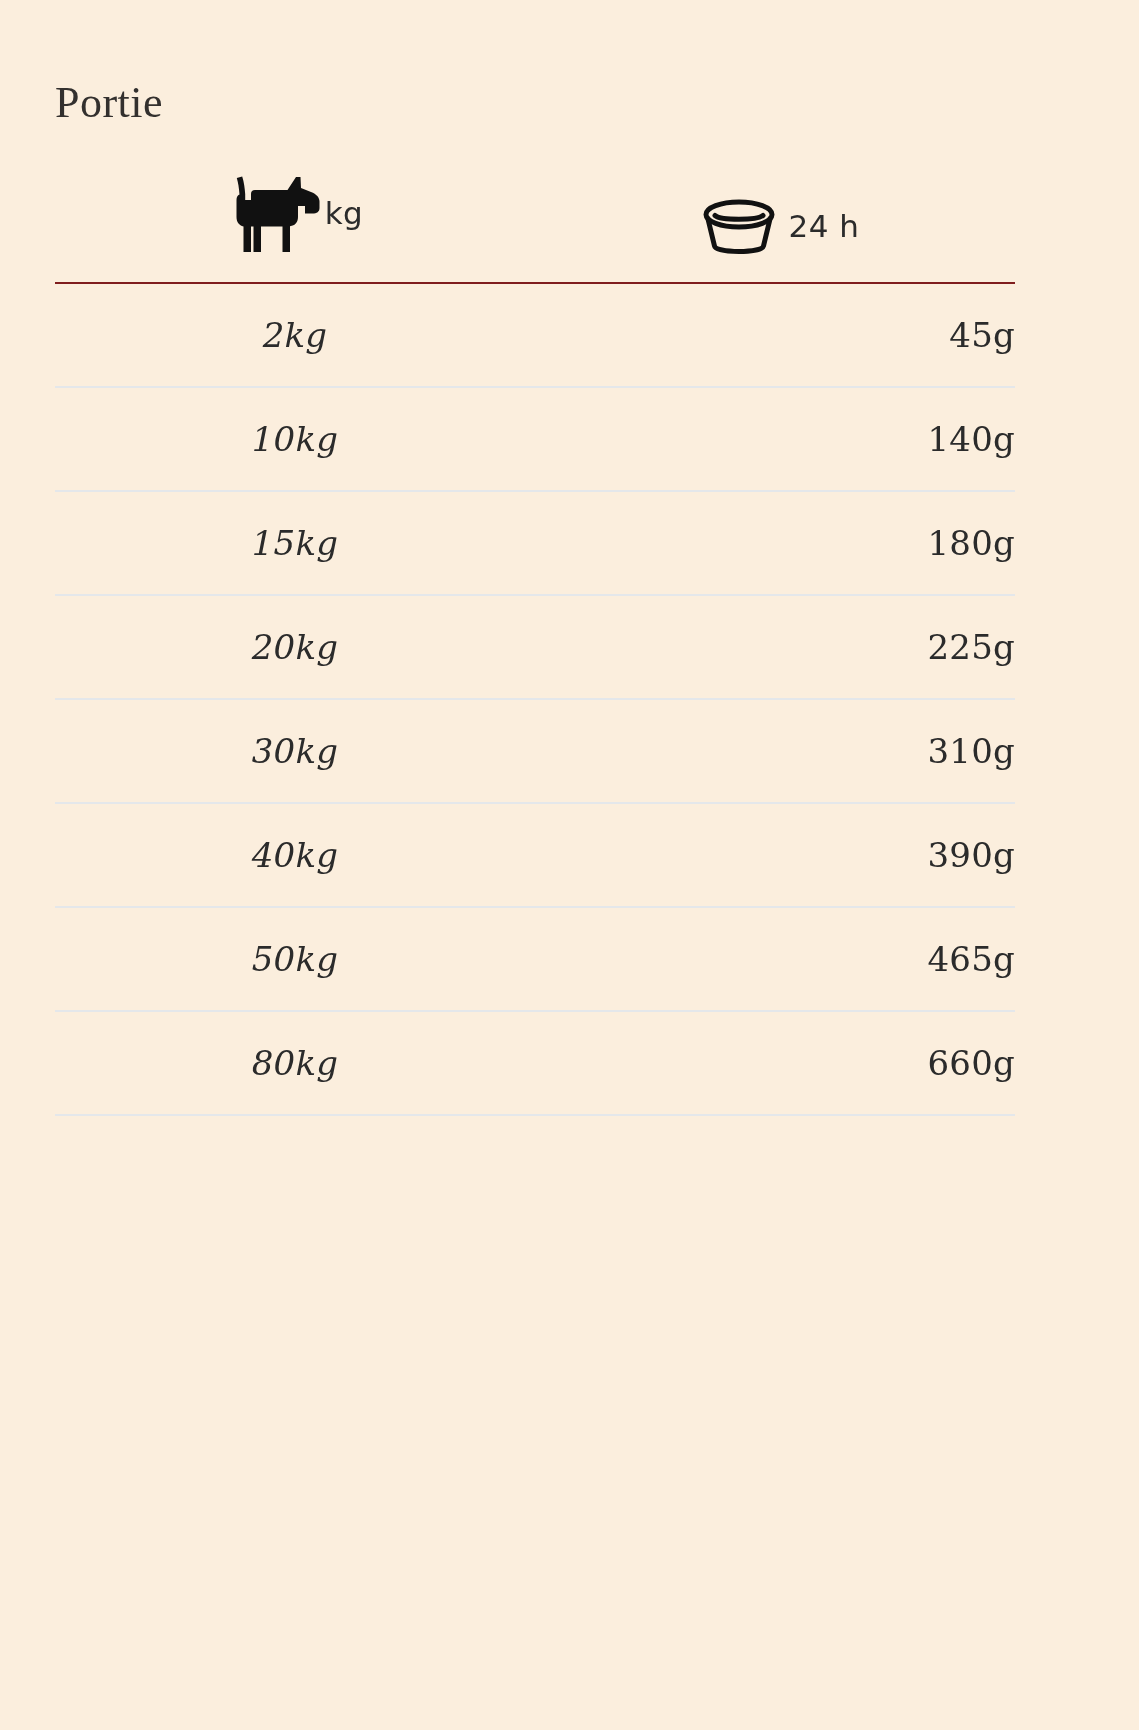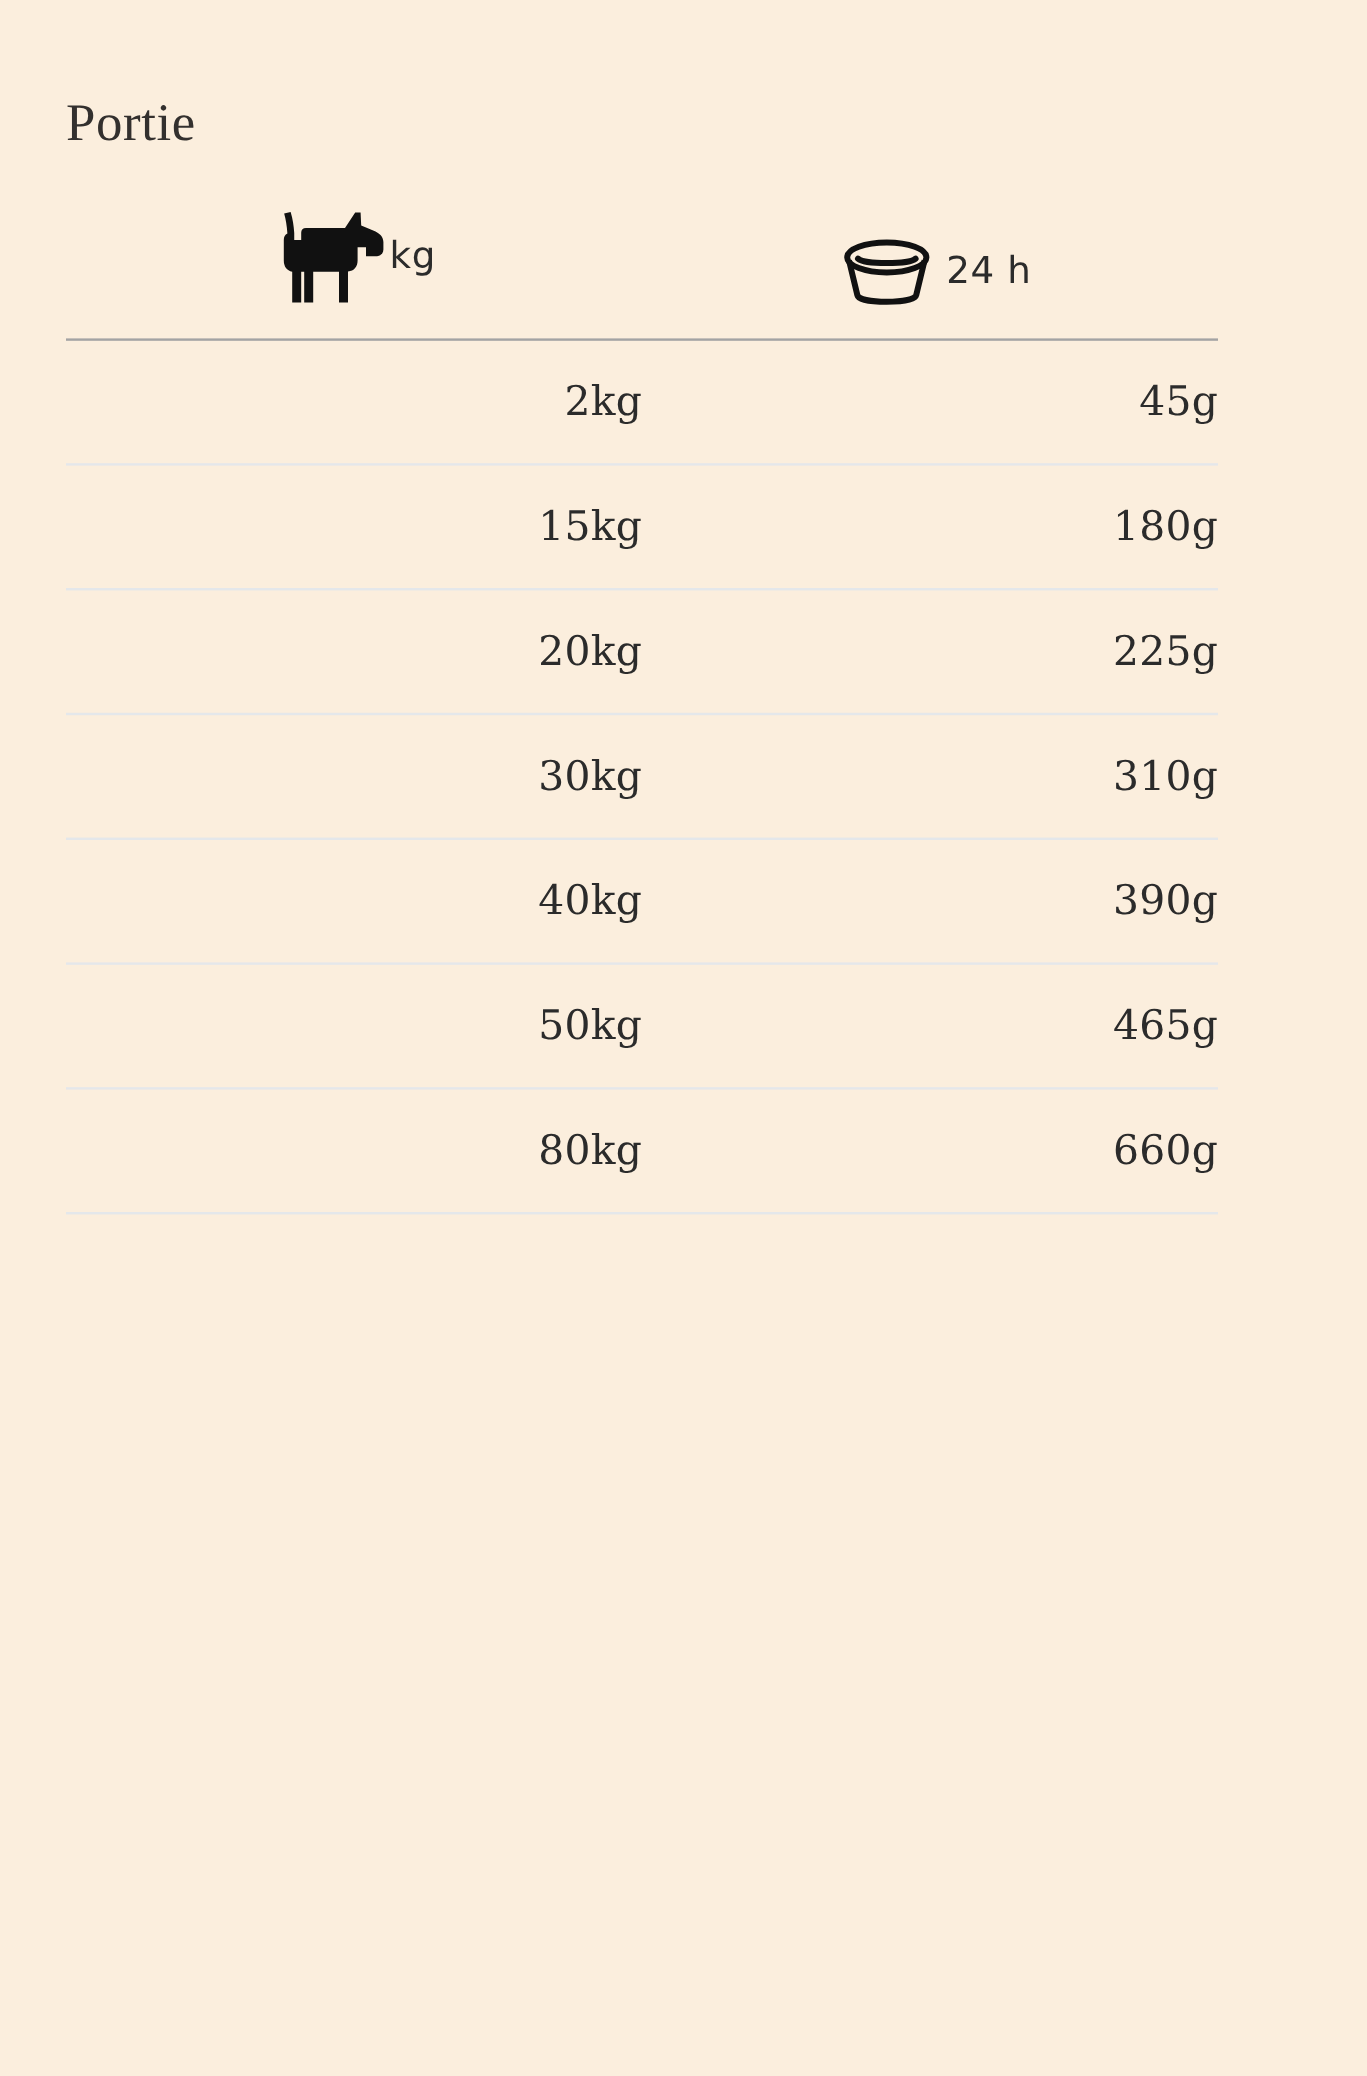--- a/index.html
+++ b/index.html
@@ -41,21 +41,21 @@
     width: 960px;
     border-collapse: collapse;
     table-layout: fixed;
   }
 
   .portion-table col.col-weight { width: 50%; }
   .portion-table col.col-amount { width: 50%; }
 
   .portion-table thead th {
     padding: 0 0 26px 0;
-    border-bottom: 2px solid #a3a3a3;
+    border-bottom: 2px solid #7f1d1d;
     font-weight: 400;
     text-align: right;
     vertical-align: bottom;
   }
 
   .head-cell {
     display: flex;
     align-items: center;
     justify-content: center;
     gap: 2px;
@@ -79,21 +79,21 @@
     border-bottom: 2px solid #e4e7ea;
     text-align: center;
     vertical-align: middle;
     font-family: "DejaVu Serif", "Liberation Serif", serif;
     font-size: 34px;
     font-weight: 400;
     color: #2b2b2b;
     letter-spacing: 0.2px;
   }
 
-  .portion-table tbody tr td:first-child { text-align: right; }
+  .portion-table tbody tr td:first-child { text-align: center; font-style: italic; }
   .portion-table tbody tr td:last-child  { text-align: right; }
 
   .cell-inner {
     display: block;
   }
 </style>
 </head>
 <body>
 
 <div class="page">
@@ -135,20 +135,28 @@
       <tr>
         <td>
             <span class="cell-inner">2kg</span>
           </td>
         <td>
             <span class="cell-inner">45g</span>
           </td>
       </tr>
       <tr>
         <td>
+            <span class="cell-inner">10kg</span>
+          </td>
+        <td>
+            <span class="cell-inner">140g</span>
+          </td>
+      </tr>
+      <tr>
+        <td>
             <span class="cell-inner">15kg</span>
           </td>
         <td>
             <span class="cell-inner">180g</span>
           </td>
       </tr>
       <tr>
         <td>
             <span class="cell-inner">20kg</span>
           </td>

